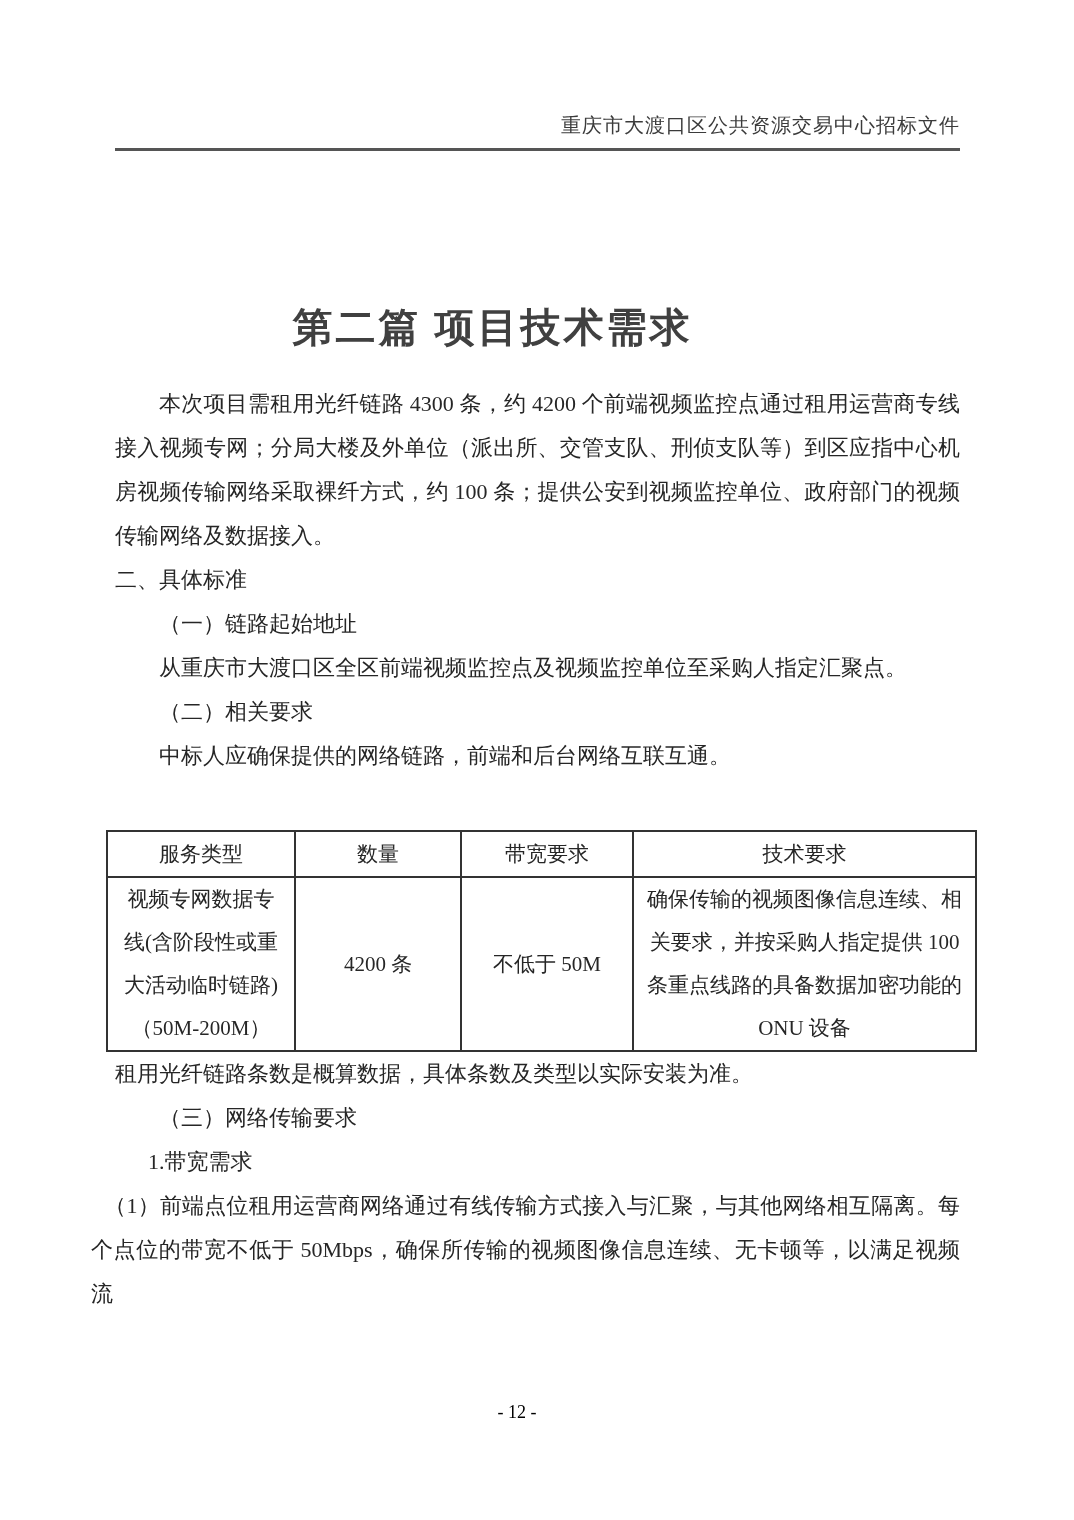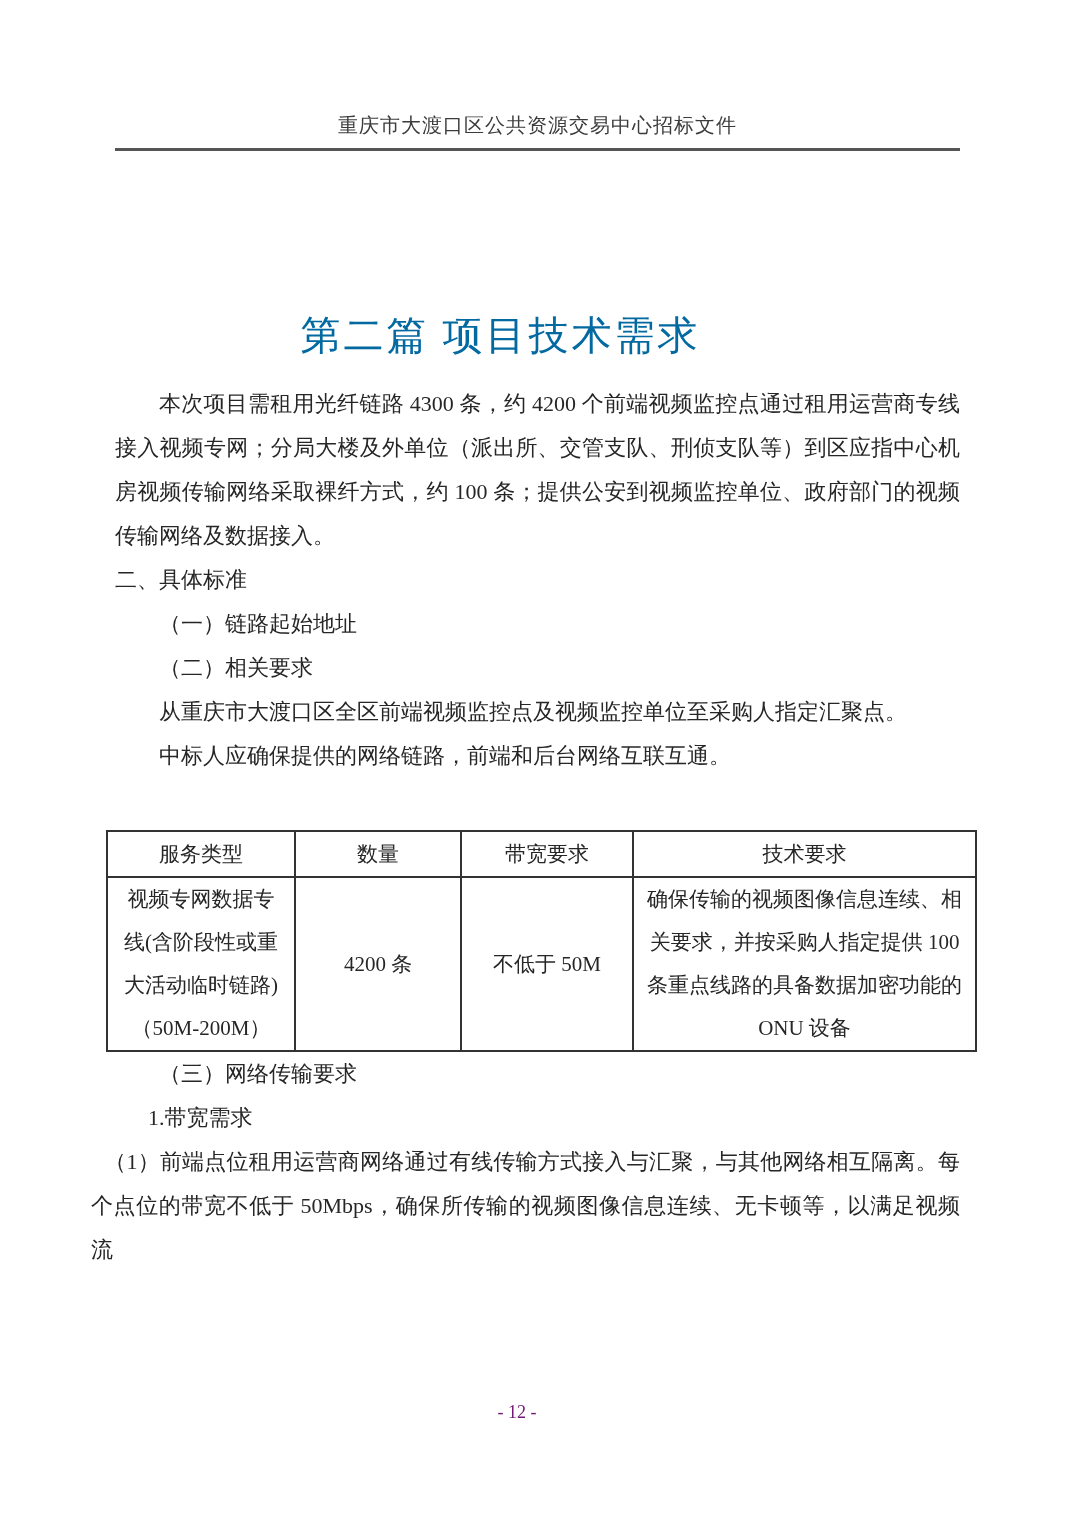--- a/index.html
+++ b/index.html
@@ -11,39 +11,39 @@
     font-family: "Liberation Serif", "DejaVu Serif", serif;
     color: #262626;
     overflow: hidden;
   }
   .header {
     position: absolute;
     left: 115px;
     top: 112px;
     width: 845px;
     display: flex;
-    justify-content: center;
+    justify-content: flex-end;
     align-items: flex-end;
     font-size: 20px;
     letter-spacing: 1px;
     color: #3b3b3b;
     padding-bottom: 9px;
     border-bottom: 3px solid #555555;
   }
   .doc-title {
     position: absolute;
     top: 302px;
     left: 0;
     width: 985px;
-    margin: 8px;
+    margin: 0;
     text-align: center;
     font-size: 40px;
-    font-weight: normal;
+    font-weight: bold;
     letter-spacing: 3px;
-    color: #0369a1;
+    color: #404040;
     line-height: 52px;
   }
   .content {
     position: absolute;
     left: 115px;
     top: 382px;
     width: 845px;
     font-size: 22px;
     line-height: 44px;
     text-align: justify;
@@ -78,41 +78,41 @@
   tr.row-2 { height: 122px; }
   td.vtop { vertical-align: top; padding-top: 2px; padding-bottom: 2px; }
   td.vmid { vertical-align: middle; }
   .footer {
     position: absolute;
     top: 1402px;
     left: 0;
     width: 1034px;
     text-align: center;
     font-size: 18px;
-    color: #701a75;
+    color: #000000;
   }
 </style>
 </head>
 <body>
 
 <div class="page">
 
   <div class="header">
     <span>重庆市大渡口区公共资源交易中心</span>
     <span>招标文件</span>
   </div>
 
   <h1 class="doc-title">第二篇 项目技术需求</h1>
 
   <div class="content">
     <p class="ind2">本次项目需租用光纤链路 4300 条，约 4200 个前端视频监控点通过租用运营商专线接入视频专网；分局大楼及外单位（派出所、交管支队、刑侦支队等）到区应指中心机房视频传输网络采取裸纤方式，约 100 条；提供公安到视频监控单位、政府部门的视频传输网络及数据接入。</p>
     <p>二、具体标准</p>
     <p class="ind2">（一）链路起始地址</p>
+    <p class="ind2">从重庆市大渡口区全区前端视频监控点及视频监控单位至采购人指定汇聚点。</p>
     <p class="ind2">（二）相关要求</p>
-    <p class="ind2">从重庆市大渡口区全区前端视频监控点及视频监控单位至采购人指定汇聚点。</p>
     <p class="ind2">中标人应确保提供的网络链路，前端和后台网络互联互通。</p>
 
     <table class="req">
       <colgroup>
         <col style="width:188px">
         <col style="width:166px">
         <col style="width:172px">
         <col style="width:343px">
       </colgroup>
       <thead>
@@ -126,20 +126,21 @@
       <tbody>
         <tr class="row-1">
           <td class="vtop">视频专网数据专线(含阶段性或重大活动临时链路)（50M-200M）</td>
           <td class="vmid">4200 条</td>
           <td class="vmid">不低于 50M</td>
           <td class="vtop">确保传输的视频图像信息连续、相关要求，并按采购人指定提供 100 条重点线路的具备数据加密功能的 ONU 设备</td>
         </tr>
       </tbody>
     </table>
 
+    <p>租用光纤链路条数是概算数据，具体条数及类型以实际安装为准。</p>
     <p class="ind2">（三）网络传输要求</p>
     <p class="ind15">1.带宽需求</p>
     <p class="wide">（1）前端点位租用运营商网络通过有线传输方式接入与汇聚，与其他网络相互隔离。每个点位的带宽不低于 50Mbps，确保所传输的视频图像信息连续、无卡顿等，以满足视频流</p>
   </div>
 
   <div class="footer">
     <span>- 12 -</span>
   </div>
 
 </div>

